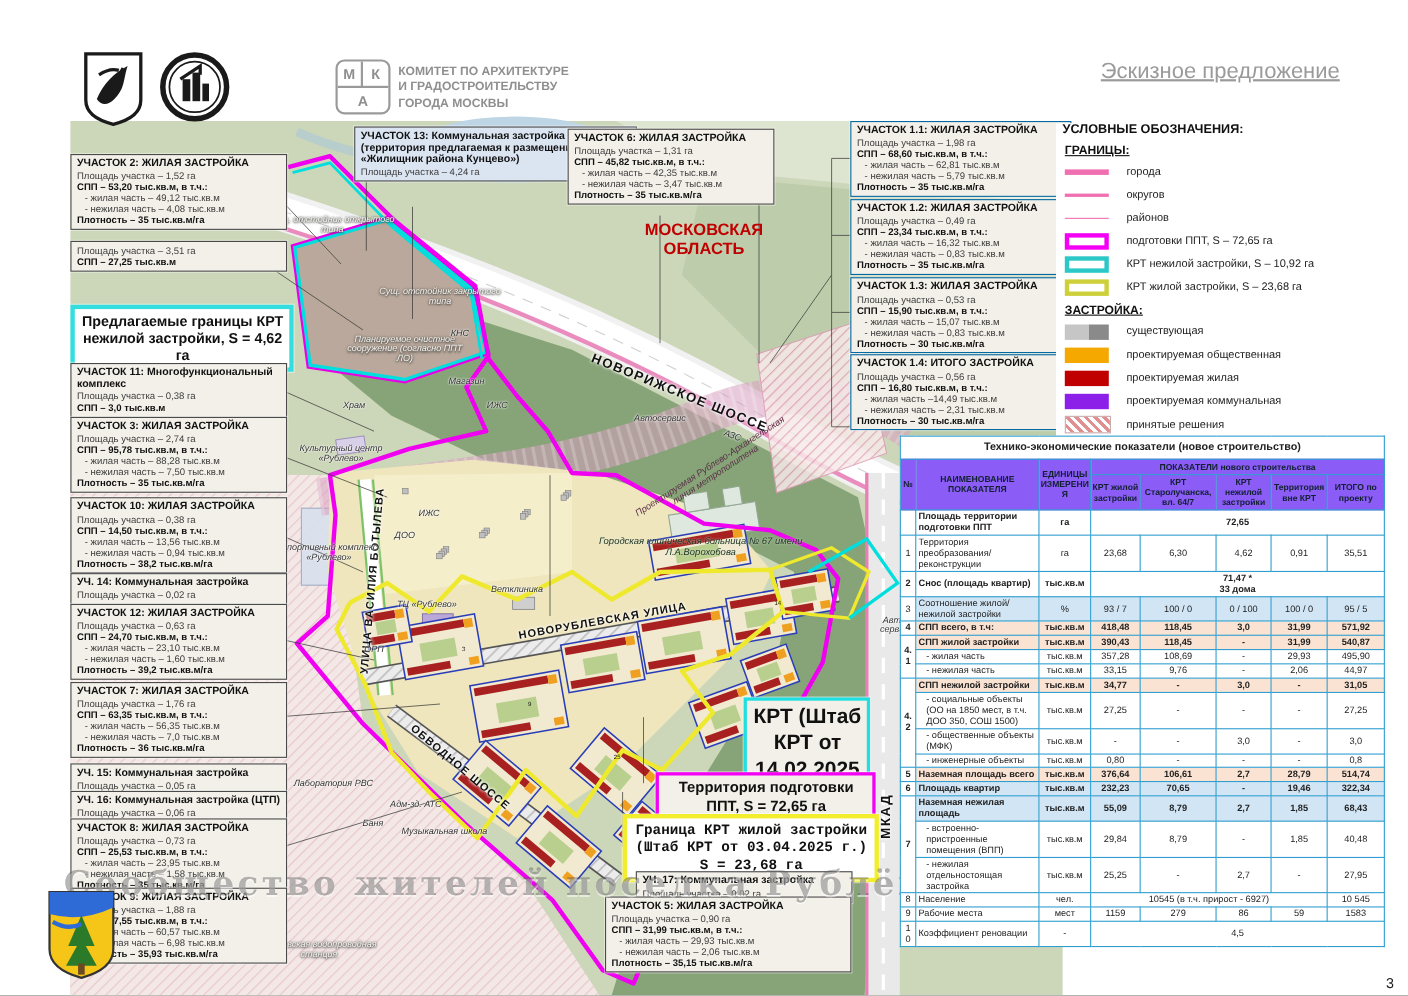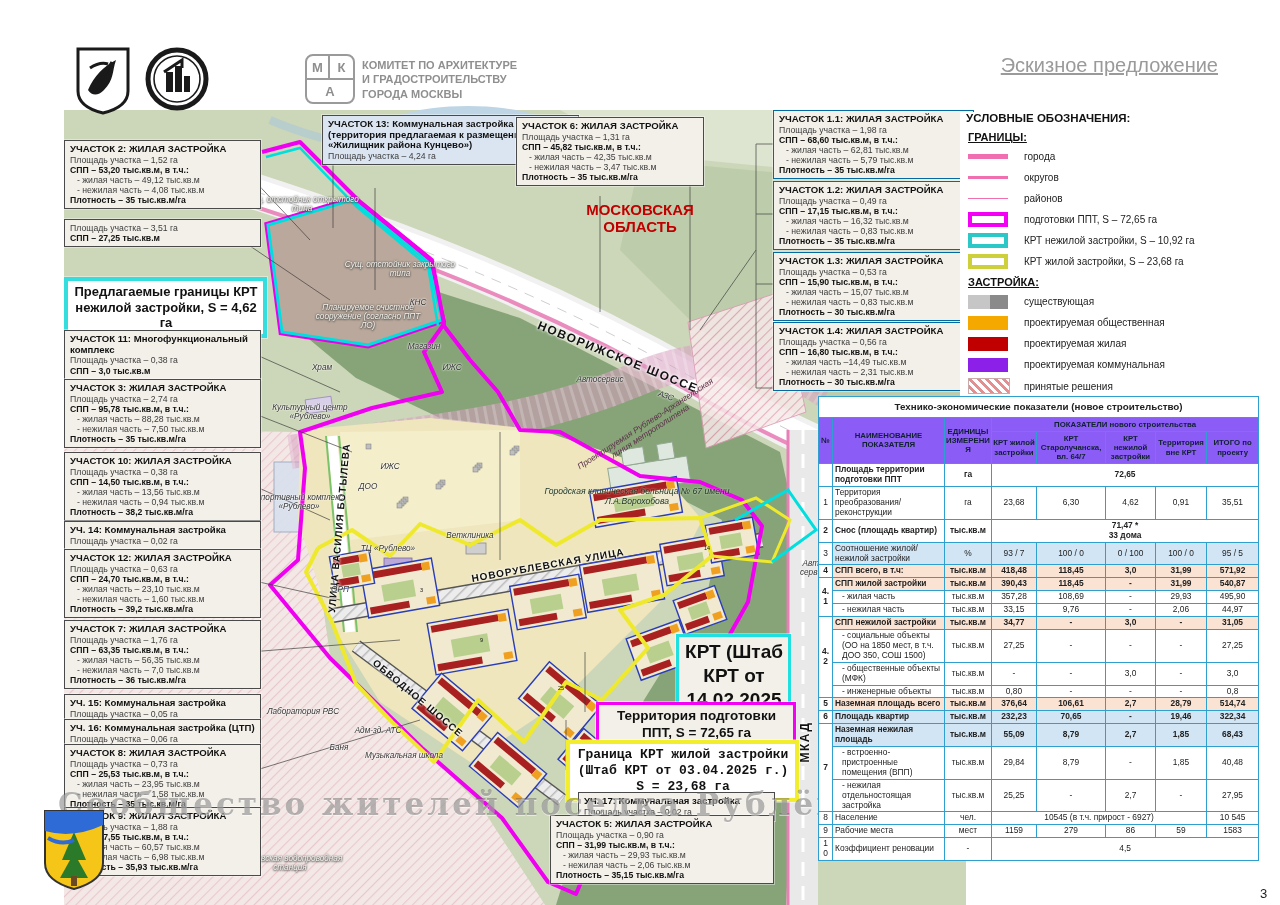--- a/index.html
+++ b/index.html
@@ -434,35 +434,35 @@
         <div class="ttl">УЧАСТОК 1.1: ЖИЛАЯ ЗАСТРОЙКА</div>
         <div class="ln">Площадь участка – 1,98 га</div>
         <div class="ln b">СПП –  68,60 тыс.кв.м, в т.ч.:</div>
         <div class="ln i">- жилая часть – 62,81 тыс.кв.м</div>
         <div class="ln i">- нежилая часть – 5,79 тыс.кв.м</div>
         <div class="ln b">Плотность – 35 тыс.кв.м/га</div>
       </div>
       <div class="anno cyan" style="left: 773px; top: 181px; width: 190px;">
         <div class="ttl">УЧАСТОК 1.2: ЖИЛАЯ ЗАСТРОЙКА</div>
         <div class="ln">Площадь участка – 0,49 га</div>
-        <div class="ln b">СПП –  17,15 тыс.кв.м, в т.ч.:</div>
+        <div class="ln b">СПП –  23,34 тыс.кв.м, в т.ч.:</div>
         <div class="ln i">- жилая часть – 16,32 тыс.кв.м</div>
         <div class="ln i">- нежилая часть – 0,83 тыс.кв.м</div>
         <div class="ln b">Плотность – 35  тыс.кв.м/га</div>
       </div>
       <div class="anno cyan" style="left: 773px; top: 252px; width: 190px;">
         <div class="ttl">УЧАСТОК 1.3: ЖИЛАЯ ЗАСТРОЙКА</div>
         <div class="ln">Площадь участка – 0,53 га</div>
         <div class="ln b">СПП –  15,90 тыс.кв.м, в т.ч.:</div>
         <div class="ln i">- жилая часть – 15,07 тыс.кв.м</div>
         <div class="ln i">- нежилая часть – 0,83 тыс.кв.м</div>
         <div class="ln b">Плотность – 30 тыс.кв.м/га</div>
       </div>
       <div class="anno cyan" style="left: 773px; top: 322px; width: 190px;">
-        <div class="ttl">УЧАСТОК 1.4: ЖИЛАЯ ЗАСТРОЙКА</div>
+        <div class="ttl">УЧАСТОК 1.4: ИТОГО ЗАСТРОЙКА</div>
         <div class="ln">Площадь участка – 0,56 га</div>
         <div class="ln b">СПП –  16,80 тыс.кв.м, в т.ч.:</div>
         <div class="ln i">- жилая часть –14,49 тыс.кв.м</div>
         <div class="ln i">- нежилая часть – 2,31 тыс.кв.м</div>
         <div class="ln b">Плотность – 30 тыс.кв.м/га</div>
       </div>
       <div class="anno cyanc" style="left: 676px; top: 634px; width: 100px;">
         <div class="ttl">КРТ (Штаб КРТ от 14.02.2025 г.) S = 6,30 га</div>
       </div>
       <div class="anno mag" style="left: 596px; top: 702px; width: 185px;">

